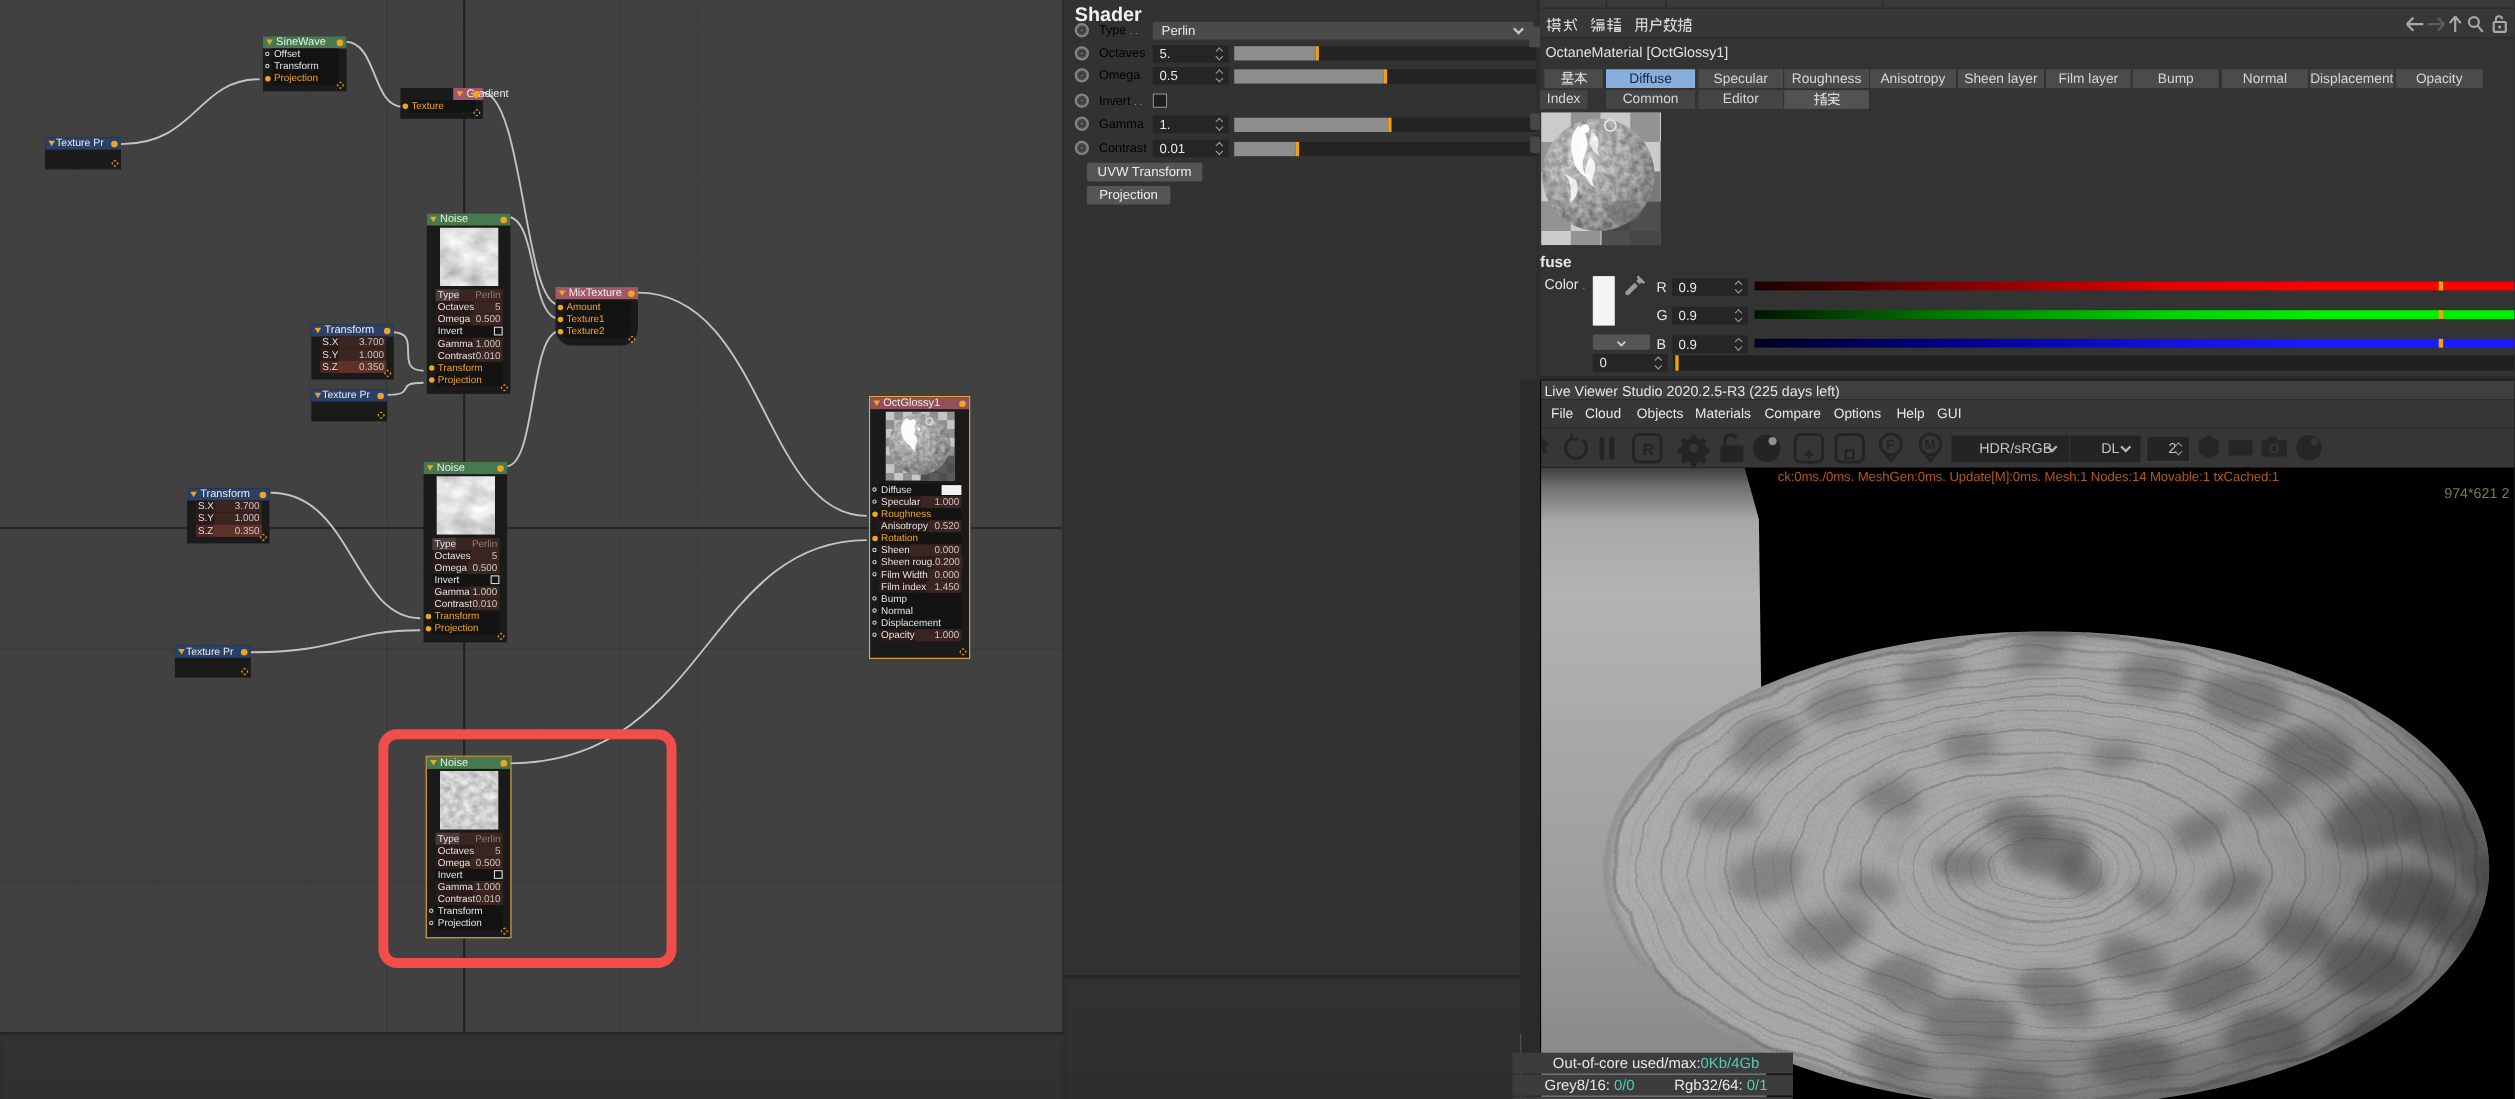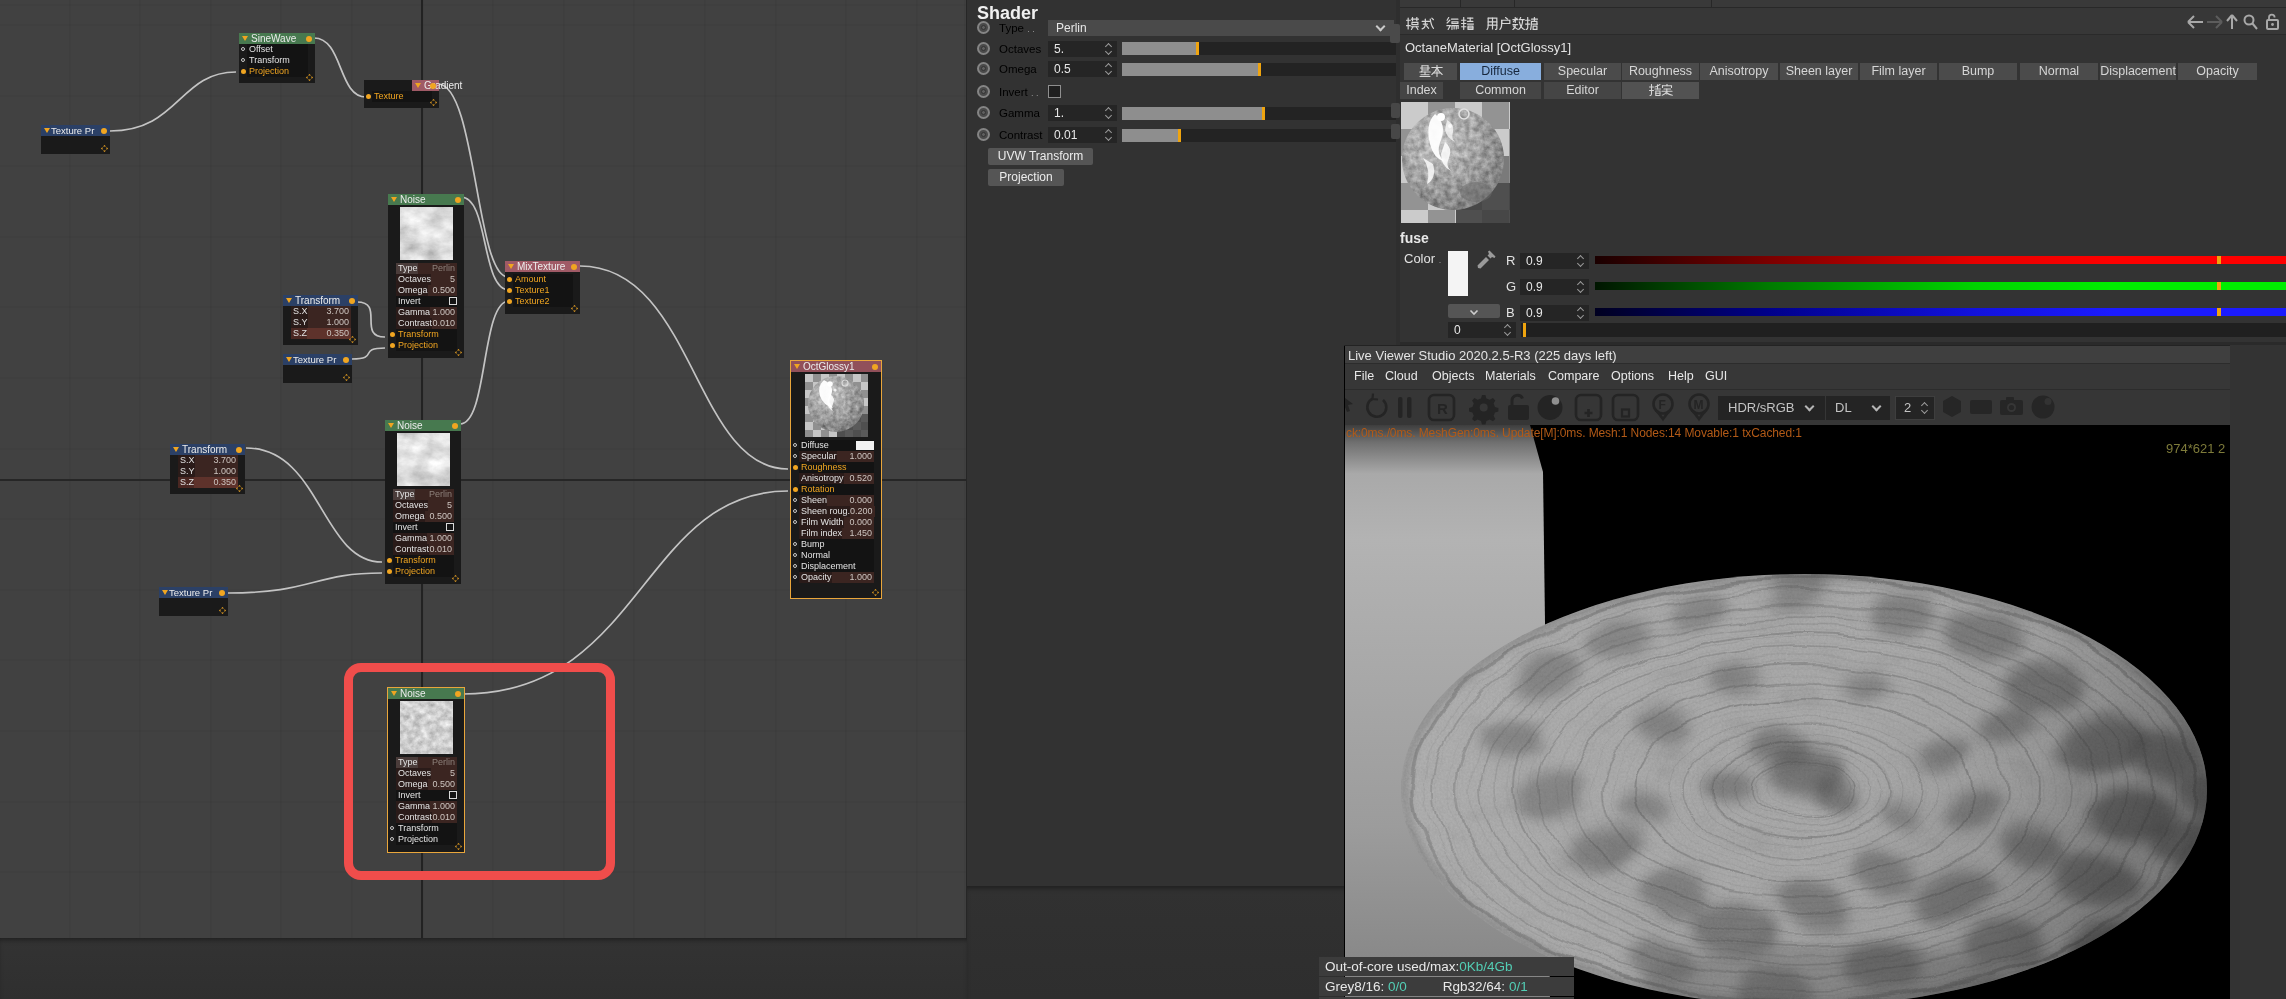--- a/index.html
+++ b/index.html
@@ -54,21 +54,21 @@
 .slider{position:absolute;height:13px;background:#232323;}
 .sfill{position:absolute;left:0;top:0;height:13px;background:#8e8e8e;}
 .smark{position:absolute;top:0;width:3px;height:13px;background:#efa40f;}
 .btn{position:absolute;background:#555;color:#ececec;font-size:12px;line-height:17px;text-align:center;border-radius:2px;}
 
 #gutter{position:absolute;left:1382px;top:345px;width:18px;height:654px;background:#2a2a2a;}
 #gutter2{position:absolute;left:1396px;top:0;width:4px;height:345px;background:#2e2e2e;}
 #mat{position:absolute;left:1400px;top:0;width:886px;height:345px;background:#333;}
 .mtab{position:absolute;height:17px;background:#4b4b4b;color:#d6d6d6;font-size:12.5px;text-align:center;line-height:17px;}
 .cjk{display:inline-block;vertical-align:-2px;}
-#viewer{position:absolute;left:1344px;top:345px;width:886px;height:654px;background:#000;}
+#viewer{position:absolute;left:1400px;top:345px;width:886px;height:654px;background:#000;text-align:center;}
 .menuitem{display:inline-block;color:#e8e8e8;font-size:12.5px;}
 </style>
 </head><body>
 <div id="root">
     <div id="editor">
       <div id="grid"></div>
       <div id="vaxis"></div>
       <div id="haxis"></div>
       <svg id="wires" width="966" height="938" style="left:0;top:0;">
         <g fill="none" stroke="#cfcfcf" stroke-width="1.7" opacity="0.92">
@@ -237,21 +237,21 @@
           <svg class="rsz" width="7" height="7" viewBox="0 0 7 7">
             <g fill="#f0a521">
               <path d="M3.5 0 L5 1.5 L2 1.5 Z"></path>
               <path d="M3.5 7 L2 5.5 L5 5.5 Z"></path>
               <path d="M0 3.5 L1.5 2 L1.5 5 Z"></path>
               <path d="M7 3.5 L5.5 5 L5.5 2 Z"></path>
             </g>
           </svg>
         </div>
       </div>
-      <div class="node" style="left:505px;top:261px;width:75px;">
+      <div class="node" style="left:505px;top:261px;width:75px;border-radius:15px;">
         <div class="hdr" style="background:#a05a66;"><span class="tri"></span>MixTexture<span class="odot"></span></div>
         <div style="height:2px;"></div>
         <div class="rows">
           <div class="row">
             <span class="idot"></span>
             <span class="lb" style="color:#f0a521;">Amount</span>
           </div>
           <div class="row">
             <span class="idot"></span>
             <span class="lb" style="color:#f0a521;">Texture1</span>

